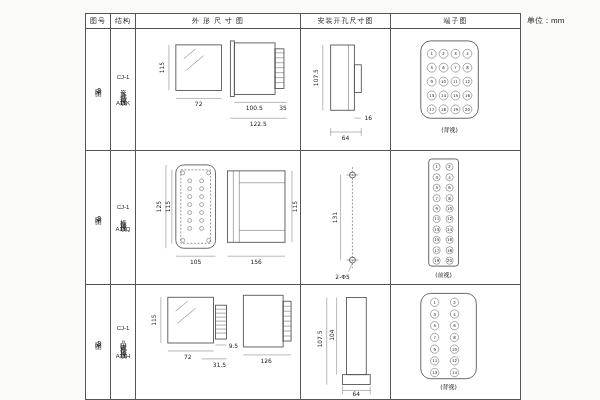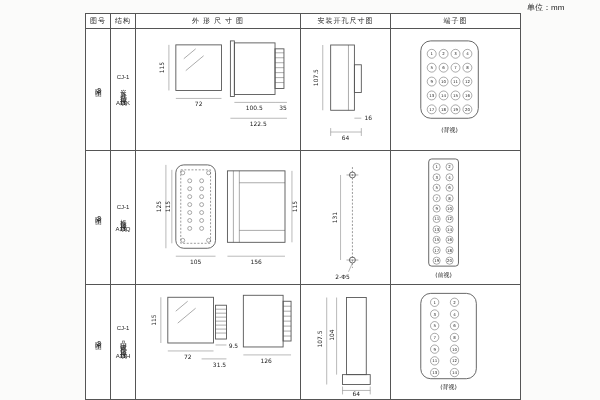--- a/index.html
+++ b/index.html
@@ -1,18 +1,18 @@
 <!DOCTYPE html>
 <html><head>
 <meta charset="utf-8">
 <style>
   * { margin:0; padding:0; box-sizing:border-box; }
   body { background:#f4f4f2; font-family:"Liberation Sans","DejaVu Sans",sans-serif; }
   .page { position:relative; width:600px; height:400px; background:#fbfbfa; overflow:hidden; color:#333; }
-  .unit { position:absolute; top:2px; left:527px; font-size:8px; color:#222; }
+  .unit { position:absolute; top:15px; left:527px; font-size:8px; color:#222; }
   .tbl { position:absolute; left:85px; top:13px; display:grid;
          grid-template-columns:25px 25px 165px 90px 130px;
          grid-template-rows:15px 122px 134px 115px;
          border-top:1px solid #555; border-left:1px solid #555; background:#fff; }
   .cell { border-right:1px solid #555; border-bottom:1px solid #555;
           display:flex; align-items:center; justify-content:center; overflow:hidden; }
   .head { font-size:7px; color:#222; letter-spacing:1px; }
   .vtext { writing-mode:vertical-rl; text-orientation:upright; font-size:6.5px; letter-spacing:2px; color:#222; }
   .struct { flex-direction:column; gap:4px; font-size:6px; color:#222; text-align:center; }
   .draw { width:100%; height:100%; display:flex; align-items:center; justify-content:center; }

